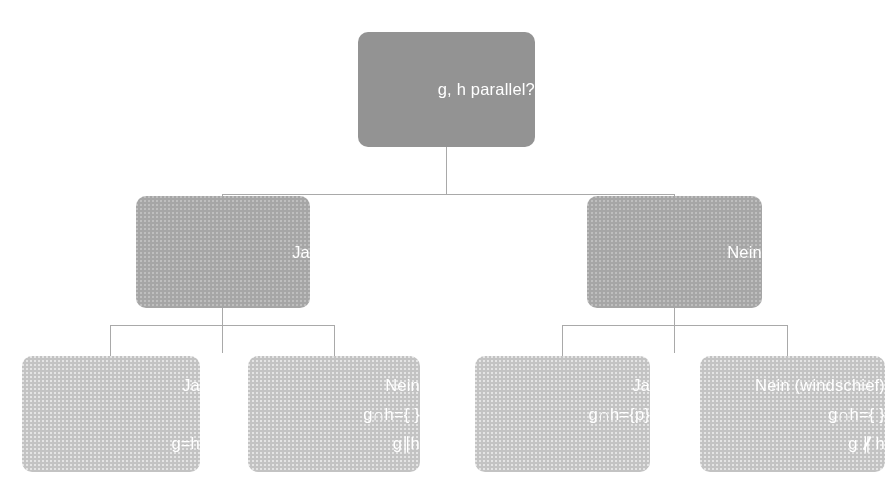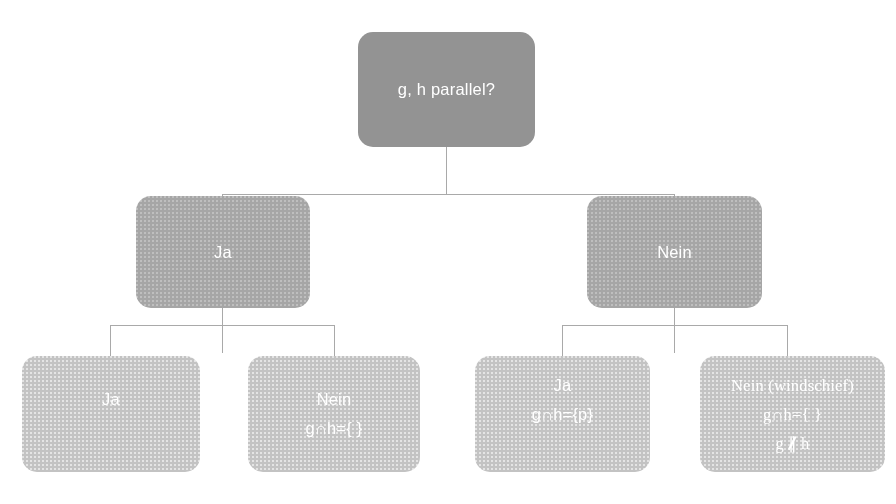--- a/index.html
+++ b/index.html
@@ -23,26 +23,26 @@
     position: absolute;
     background: #a9a9a9;
   }
   .conn.v { width: 1px; }
   .conn.h { height: 1px; }
 
   
   .node {
     position: absolute;
     box-sizing: border-box;
-    border-radius: 15px;
+    border-radius: 10px;
     display: flex;
     flex-direction: column;
     align-items: center;
     justify-content: center;
-    text-align: center;
+    text-align: right;
     color: #ffffff;
     line-height: 29px;
     font-size: 16.5px;
     letter-spacing: 0.2px;
   }
   .node .line {
     display: block;
     width: 100%;
     white-space: pre;
   }
@@ -111,32 +111,34 @@
     <span class="line">Ja</span>
   </div>
 
   <div class="node lvl1" style="left:587px; top:196px; width:175px; height:112px;">
     <span class="line">Nein</span>
   </div>
 
   <div class="node lvl2" style="left:22px; top:356px; width:178px; height:116px;">
     <span class="line">Ja</span>
     <span class="line blank">&nbsp;</span>
+    <span class="line">g=h</span>
   </div>
 
   <div class="node lvl2" style="left:248px; top:356px; width:172px; height:116px;">
     <span class="line">Nein</span>
     <span class="line">g∩h={ }</span>
+    <span class="line">g∥h</span>
   </div>
 
   <div class="node lvl2" style="left:475px; top:356px; width:175px; height:116px;">
     <span class="line">Ja</span>
     <span class="line">g∩h={p}</span>
     <span class="line blank">&nbsp;</span>
   </div>
 
-  <div class="node lvl2" style="left:700px; top:356px; width:185px; height:116px;font-family:Liberation Serif, serif;">
+  <div class="node lvl2" style="left:700px; top:356px; width:185px; height:116px;">
     <span class="line">Nein (windschief)</span>
     <span class="line">g∩h={ }</span>
     <span class="line"><span>g </span><span class="nopar"><span>∥</span><span class="slash"></span></span><span> h</span></span>
   </div>
 
 </div>
 
 </body></html>

